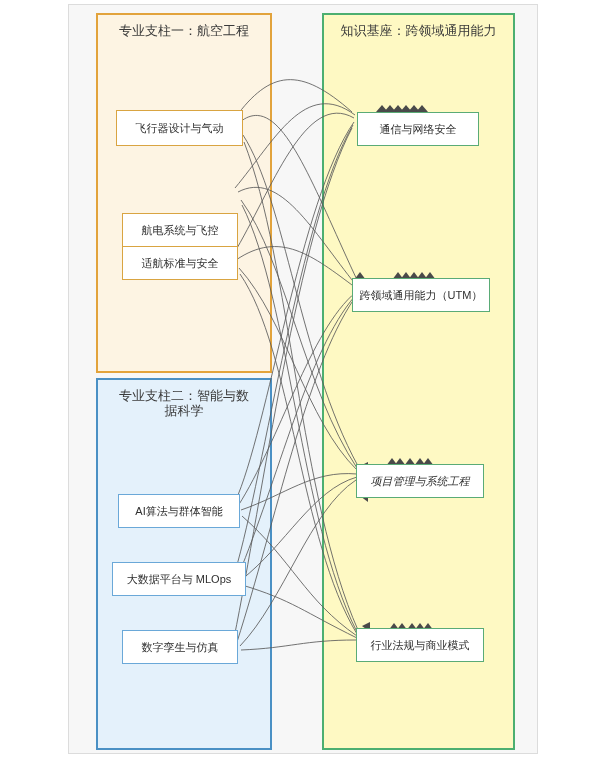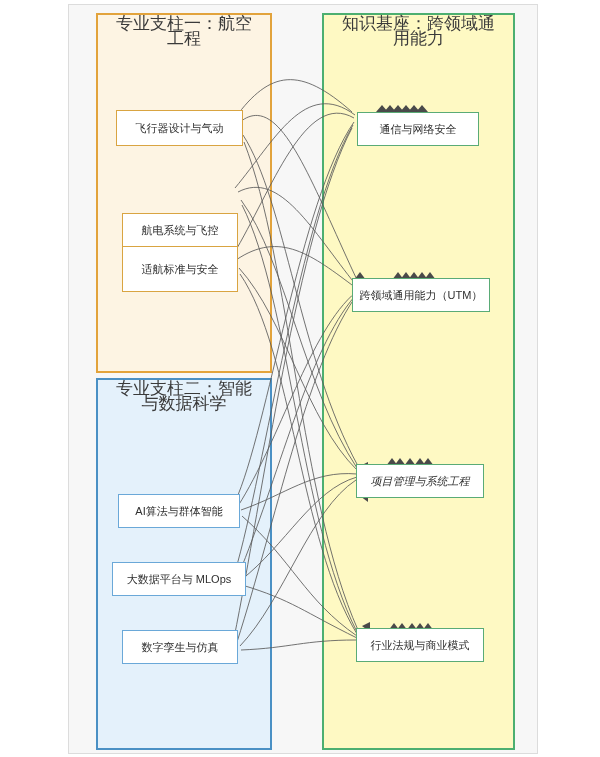--- a/index.html
+++ b/index.html
@@ -32,23 +32,23 @@
   }
 
   
   .cluster{
     position:absolute;
     box-sizing:border-box;
     border-width:2px;border-style:solid;
   }
   .cluster-label{
     position:absolute;
-    top:1px;left:0;width:100%;
+    top:8px;left:0;width:100%;
     text-align:center;
-    font-size:17px;
+    font-size:13px;
     color:#3a3a3a;
     line-height:15px;
     padding:0 16px;
     box-sizing:border-box;
   }
   .cluster-pillar1{
     left:96px;top:13px;width:176px;height:360px;
     background:#fdf4e3;border-color:#e2a33c;
   }
   .cluster-pillar2{
@@ -167,21 +167,21 @@
   <div class="cluster cluster-pillar2">
     <div class="cluster-label">专业支柱二：智能与数据科学</div>
   </div>
 
   <div class="cluster cluster-base">
     <div class="cluster-label">知识基座：跨领域通用能力</div>
   </div>
 
   <div class="node n-orange" style="left:116px;top:110px;width:127px;height:36px;">飞行器设计与气动</div>
   <div class="node n-orange" style="left:122px;top:178px;width:116px;height:34px;margin-top:35px;">航电系统与飞控</div>
-  <div class="node n-orange" style="left:122px;top:246px;width:116px;height:46px;">适航标准与安全</div>
+  <div class="node n-orange" style="left:122px;top:246px;width:116px;height:34px;">适航标准与安全</div>
 
   <div class="node n-blue" style="left:118px;top:494px;width:122px;height:34px;">AI算法与群体智能</div>
   <div class="node n-blue" style="left:112px;top:562px;width:134px;height:34px;">大数据平台与 MLOps</div>
   <div class="node n-blue" style="left:122px;top:630px;width:116px;height:34px;">数字孪生与仿真</div>
 
   <div class="node n-green" style="left:357px;top:112px;width:122px;height:34px;">通信与网络安全</div>
   <div class="node n-green" style="left:352px;top:278px;width:138px;height:34px;">跨领域通用能力（UTM）</div>
   <div class="node n-green" style="left:356px;top:464px;width:128px;height:34px;font-style:italic;">项目管理与系统工程</div>
   <div class="node n-green" style="left:356px;top:628px;width:128px;height:34px;">行业法规与商业模式</div>
 

